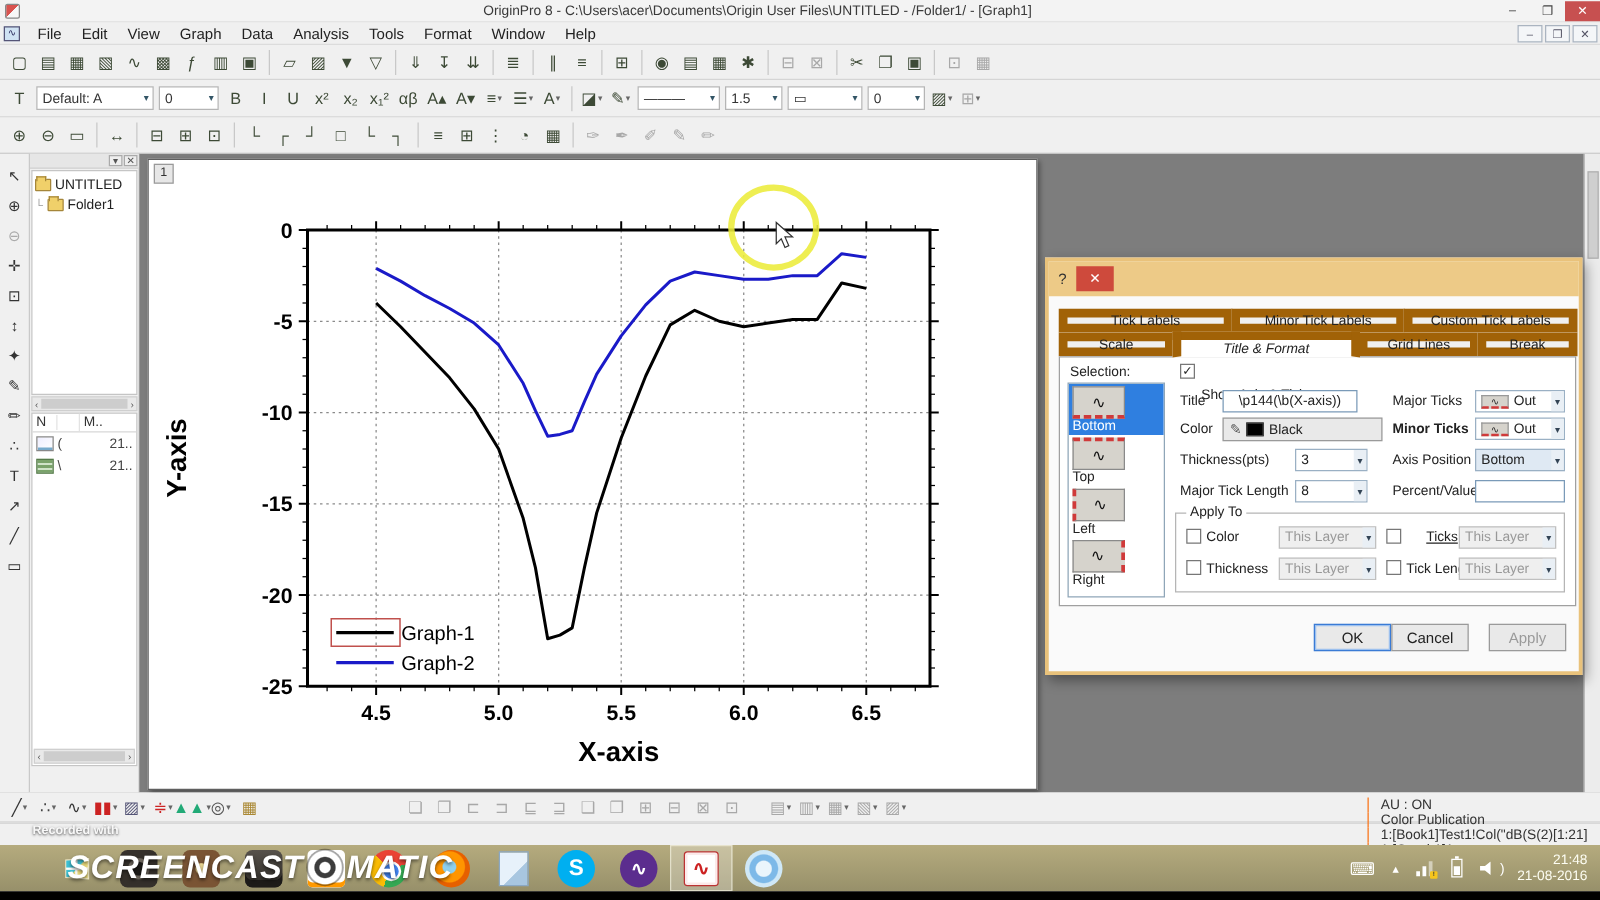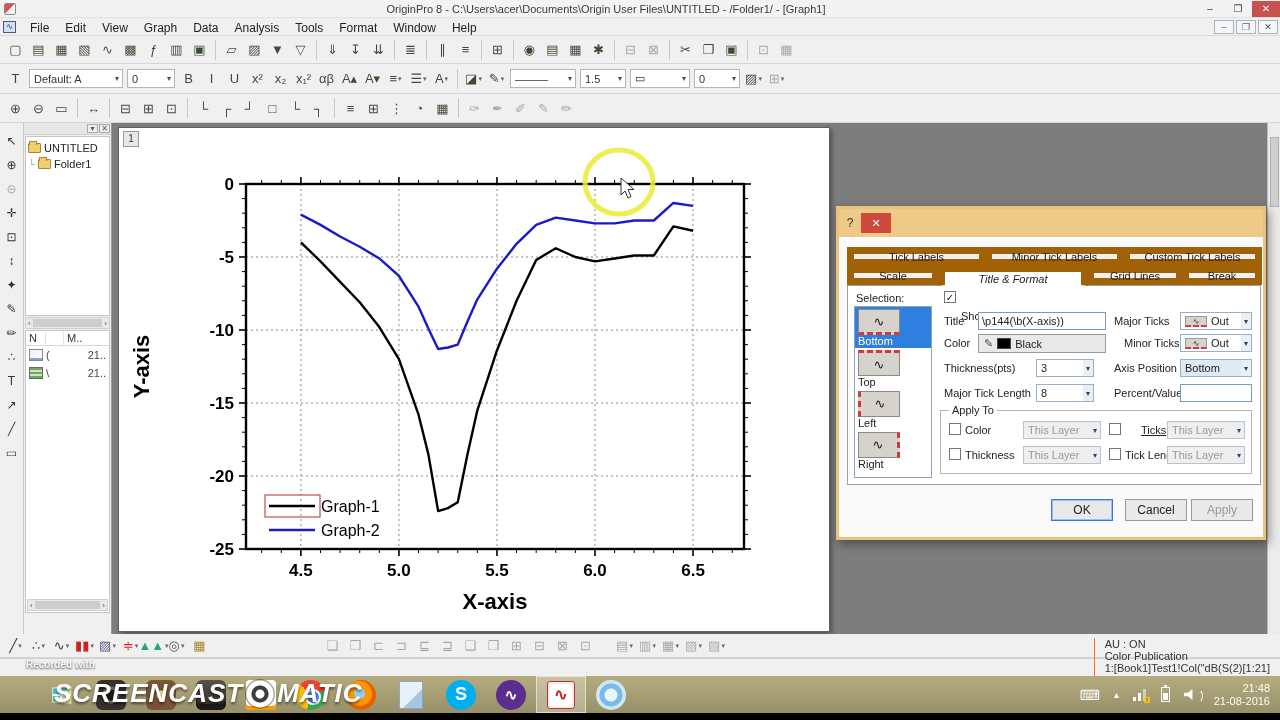--- a/index.html
+++ b/index.html
@@ -534,35 +534,35 @@
         <div class="sel-item">
           <div class="chip tick-right">∿</div>
           <div class="">Right</div>
         </div>
       </div>
 
     <span class="cb" style="left:96px; top:5px;">✓</span>
     <span class="dlg-lbl" style="left:113px; top:6px;margin-top:18px;">Show Axis &amp; Ticks</span>
 
     <span class="dlg-lbl" style="left:96px; top:29px;">Title</span>
-    <input class="dlg-input" style="left: 130px; top: 26px; width: 128px;" value="\p144(\b(X-axis))">
+    <input class="dlg-input" style="left: 130px; top: 26px; width: 108px; text-align: center;" value="\p144(\b(X-axis))">
     <span class="dlg-lbl" style="left:266px; top:29px;">Major Ticks</span>
     <div class="dlg-combo" style="left:332px; top:26px; width:72px;">
       <span class="mini-chip">∿</span>
       <span>Out</span>
         <span class="cc">▾</span>
     </div>
 
     <span class="dlg-lbl" style="left:96px; top:51px;">Color</span>
     <div id="color-btn">
       <span class="pencil">✎</span>
       <span class="swatch"></span>
       <span>Black</span>
     </div>
-    <span class="dlg-lbl" style="left:276px; top:51px;">Minor Ticks</span>
+    <span class="dlg-lbl" style="left:266px; top:51px;font-weight:bold;">Minor Ticks</span>
     <div class="dlg-combo" style="left:332px; top:48px; width:72px;">
       <span class="mini-chip">∿</span>
       <span>Out</span>
         <span class="cc">▾</span>
     </div>
 
     <span class="dlg-lbl" style="left:96px; top:76px;">Thickness(pts)</span>
     <div class="dlg-combo" style="left:188px; top:73px; width:58px;">
       <span>3</span>
         <span class="cc">▾</span>
@@ -604,21 +604,21 @@
       <span class="cb" style="left:168px; top:37px;"></span>
       <span class="dlg-lbl" style="left:184px; top:38px;">Tick Length</span>
       <div class="dlg-combo grey" style="left:226px; top:35px; width:78px;">
         <span>This Layer</span>
           <span class="cc">▾</span>
       </div>
     </div>
   </div>
 
   <div class="dlg-btn default" style="left:212px;">OK</div>
-  <div class="dlg-btn" style="left:286px;">Cancel</div>
+  <div class="dlg-btn" style="left:274px;">Cancel</div>
   <div class="dlg-btn disabled" style="left:352px;">Apply</div>
 </div>
 
 <div id="plotbar" class="toolbar abs">
   <span><span class="tb-btn" style="color: rgb(51, 51, 51);">╱<span class="caret">▾</span></span><span class="tb-btn" style="color: rgb(68, 68, 68);">∴<span class="caret">▾</span></span><span class="tb-btn" style="color: rgb(51, 51, 51);">∿<span class="caret">▾</span></span><span class="tb-btn" style="color: rgb(204, 34, 34);">▮▮<span class="caret">▾</span></span><span class="tb-btn" style="color: rgb(85, 85, 119);">▨<span class="caret">▾</span></span><span class="tb-btn" style="color: rgb(204, 34, 34);">≑<span class="caret">▾</span></span><span class="tb-btn" style="color: rgb(34, 170, 119);">▲▲<span class="caret">▾</span></span><span class="tb-btn" style="color: rgb(85, 85, 85);">◎<span class="caret">▾</span></span><span class="tb-btn" style="color: rgb(170, 136, 51);">▦</span></span>
   <span style="width:110px;"></span>
   <span><span class="tb-btn grey">❏</span><span class="tb-btn grey">❐</span><span class="tb-btn grey">⊏</span><span class="tb-btn grey">⊐</span><span class="tb-btn grey">⊑</span><span class="tb-btn grey">⊒</span><span class="tb-btn grey">❑</span><span class="tb-btn grey">❒</span><span class="tb-btn grey">⊞</span><span class="tb-btn grey">⊟</span><span class="tb-btn grey">⊠</span><span class="tb-btn grey">⊡</span></span>
   <span style="width:16px;"></span>
   <span><span class="tb-btn grey">▤<span class="caret">▾</span></span><span class="tb-btn grey">▥<span class="caret">▾</span></span><span class="tb-btn grey">▦<span class="caret">▾</span></span><span class="tb-btn grey">▧<span class="caret">▾</span></span><span class="tb-btn grey">▨<span class="caret">▾</span></span></span>
 </div>

